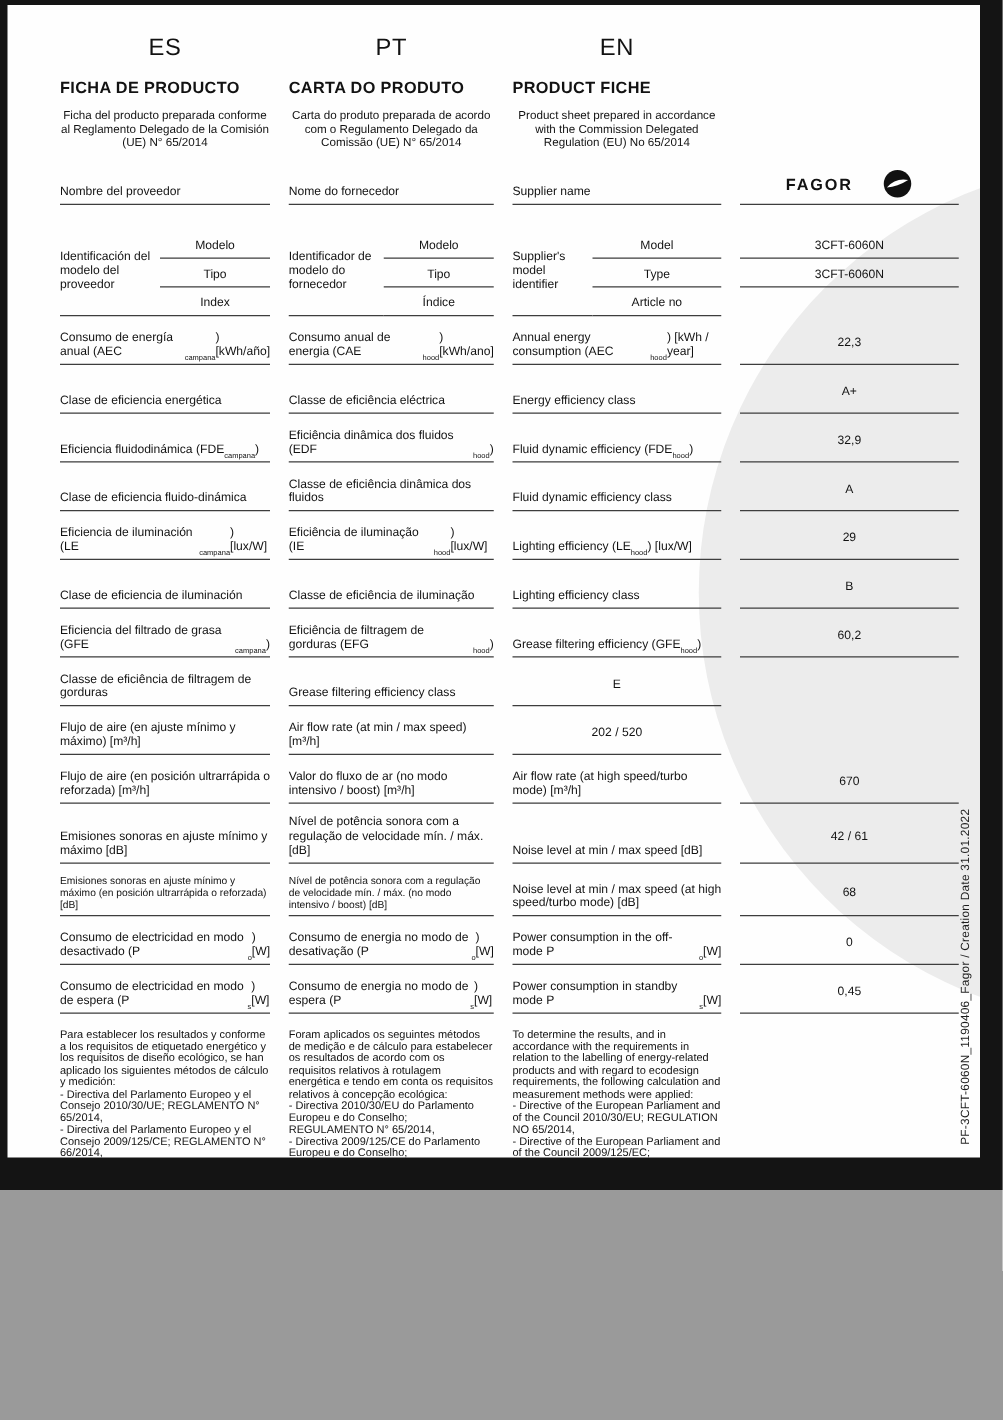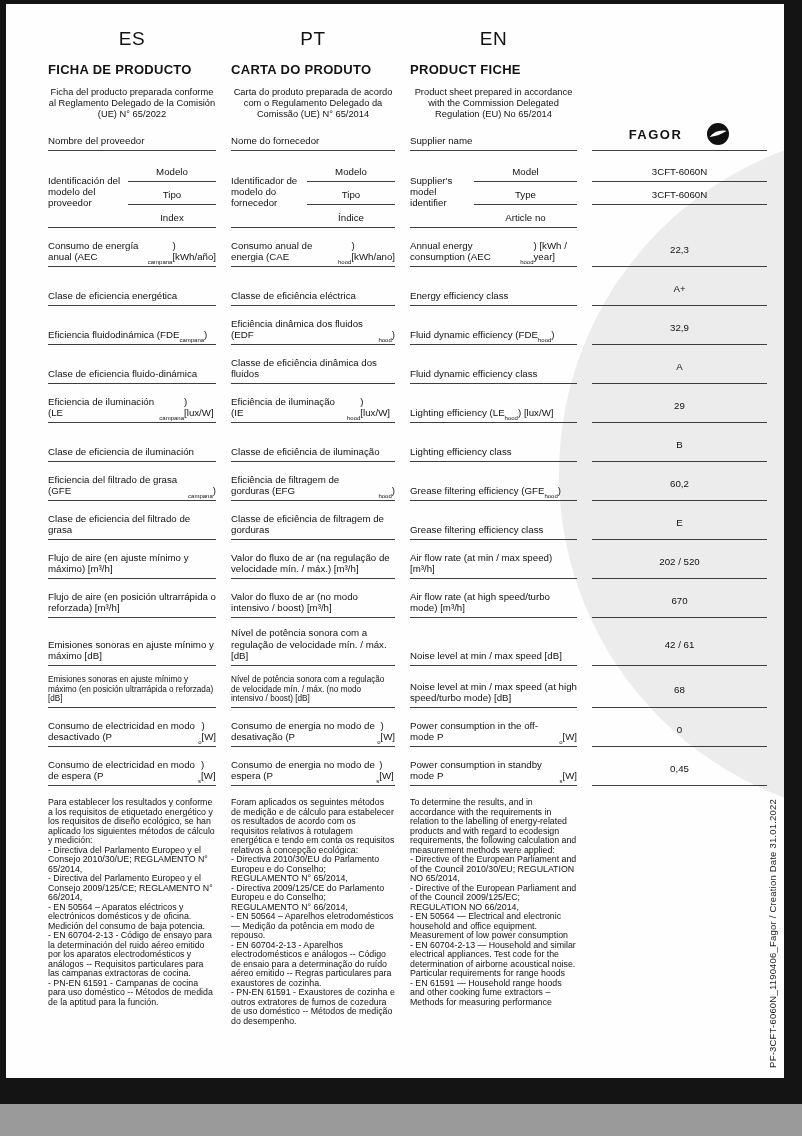--- a/index.html
+++ b/index.html
@@ -1,33 +1,33 @@
 <!DOCTYPE html>
 <html><head>
 <meta charset="utf-8">
 <style>
   *{box-sizing:border-box;margin:0;padding:0}
   html,body{width:802px;height:1136px}
   body{font-family:"Liberation Sans","DejaVu Sans",sans-serif;color:#121212;background:#9a9a9a}
-  .frame{position:relative;width:802px;height:1104px;background:#141414;padding:4px 18px 26px 6px;overflow:hidden}
+  .frame{position:relative;width:802px;height:952px;background:#141414;padding:4px 18px 26px 6px;overflow:hidden}
   .page{position:relative;width:100%;height:100%;background:#fefefe;overflow:hidden}
   .watermark{position:absolute;left:553px;top:125px;width:690px;height:690px;border-radius:50%;background:#ececec}
   .content{position:relative;padding:24px 0 0 42px;z-index:1}
   .grid-row{display:grid;grid-template-columns:168px 164px 167px 175px;column-gap:15px}
   .lang{font-size:19px;text-align:center;letter-spacing:.5px}
   .title-row{margin-top:12px}
   .title{font-size:13px;font-weight:bold;text-align:left;letter-spacing:.3px}
   .subtitle-row{margin-top:10px}
   .subtitle{font-size:9.3px;line-height:1.16;text-align:center}
   .cell{border-bottom:1px solid #3d3d3d;padding-bottom:4px}
-  .supplier-row{margin-top:3px}
+  .supplier-row{margin-top:16px}
   .supplier-row .label-cell{display:flex;align-items:flex-end;font-size:9.7px;min-height:26px}
   .logo-cell{display:flex;align-items:center;justify-content:center;gap:24px;min-height:26px}
   .brand-text{font-weight:bold;font-size:13px;letter-spacing:1.5px}
-  .model-row{margin-top:8px}
+  .model-row{margin-top:20px}
   .model-cell{border-bottom:none;padding-bottom:0}
   .model-grid{display:grid;grid-template-columns:80px 1fr;grid-template-rows:repeat(3,23px)}
   .mg-pt{grid-template-columns:76px 1fr}
   .mg-en{grid-template-columns:64px 1fr}
   .model-label{grid-row:1/4;grid-column:1;display:flex;align-items:center;border-bottom:1px solid #3d3d3d;font-size:9.7px;line-height:1.16;padding-bottom:3px}
   .model-sub{grid-column:2;border-bottom:1px solid #3d3d3d;display:flex;align-items:flex-end;justify-content:center;font-size:9.7px;padding-bottom:4px}
   .model-vals{display:grid;grid-template-rows:repeat(3,23px)}
   .model-val{border-bottom:1px solid #3d3d3d;display:flex;align-items:flex-end;justify-content:center;font-size:9.7px;padding-bottom:4px}
   .bold{font-weight:normal}
   .spec-row{margin-top:9px}
@@ -56,21 +56,21 @@
       </div>
 
       <div class="grid-row title-row">
         <div class="title">FICHA DE PRODUCTO</div>
         <div class="title">CARTA DO PRODUTO</div>
         <div class="title">PRODUCT FICHE</div>
         <div></div>
       </div>
 
       <div class="grid-row subtitle-row">
-        <div class="subtitle">Ficha del producto preparada conforme al Reglamento Delegado de la Comisión (UE) N° 65/2022</div>
+        <div class="subtitle">Ficha del producto preparada conforme al Reglamento Delegado de la Comisión (UE) N° 65/2014</div>
         <div class="subtitle">Carta do produto preparada de acordo com o Regulamento Delegado da Comissão (UE) N° 65/2014</div>
         <div class="subtitle">Product sheet prepared in accordance with the Commission Delegated Regulation (EU) No 65/2014</div>
         <div></div>
       </div>
 
       <div class="grid-row supplier-row">
         <div class="cell label-cell">Nombre del proveedor</div>
         <div class="cell label-cell">Nome do fornecedor</div>
         <div class="cell label-cell">Supplier name</div>
         <div class="cell logo-cell">
@@ -152,28 +152,26 @@
             <div class="cell label-cell">Lighting efficiency class</div>
             <div class="cell value-cell">B</div>
           </div>
           <div class="grid-row spec-row">
             <div class="cell label-cell">Eficiencia del filtrado de grasa (GFE<sub>campana</sub>)</div>
             <div class="cell label-cell">Eficiência de filtragem de gorduras (EFG<sub>hood</sub>)</div>
             <div class="cell label-cell">Grease filtering efficiency (GFE<sub>hood</sub>)</div>
             <div class="cell value-cell">60,2</div>
           </div>
           <div class="grid-row spec-row">
-            <div class="cell label-cell">Clase de eficiencia del filtrado de grasa</div>
             <div class="cell label-cell">Classe de eficiência de filtragem de gorduras</div>
             <div class="cell label-cell">Grease filtering efficiency class</div>
             <div class="cell value-cell">E</div>
           </div>
           <div class="grid-row spec-row">
             <div class="cell label-cell">Flujo de aire (en ajuste mínimo y máximo) [m³/h]</div>
-            <div class="cell label-cell">Valor do fluxo de ar (na regulação de velocidade mín. / máx.) [m³/h]</div>
             <div class="cell label-cell">Air flow rate (at min / max speed) [m³/h]</div>
             <div class="cell value-cell">202 / 520</div>
           </div>
           <div class="grid-row spec-row">
             <div class="cell label-cell">Flujo de aire (en posición ultrarrápida o reforzada) [m³/h]</div>
             <div class="cell label-cell">Valor do fluxo de ar (no modo intensivo / boost) [m³/h]</div>
             <div class="cell label-cell">Air flow rate (at high speed/turbo mode) [m³/h]</div>
             <div class="cell value-cell">670</div>
           </div>
           <div class="grid-row spec-row">

